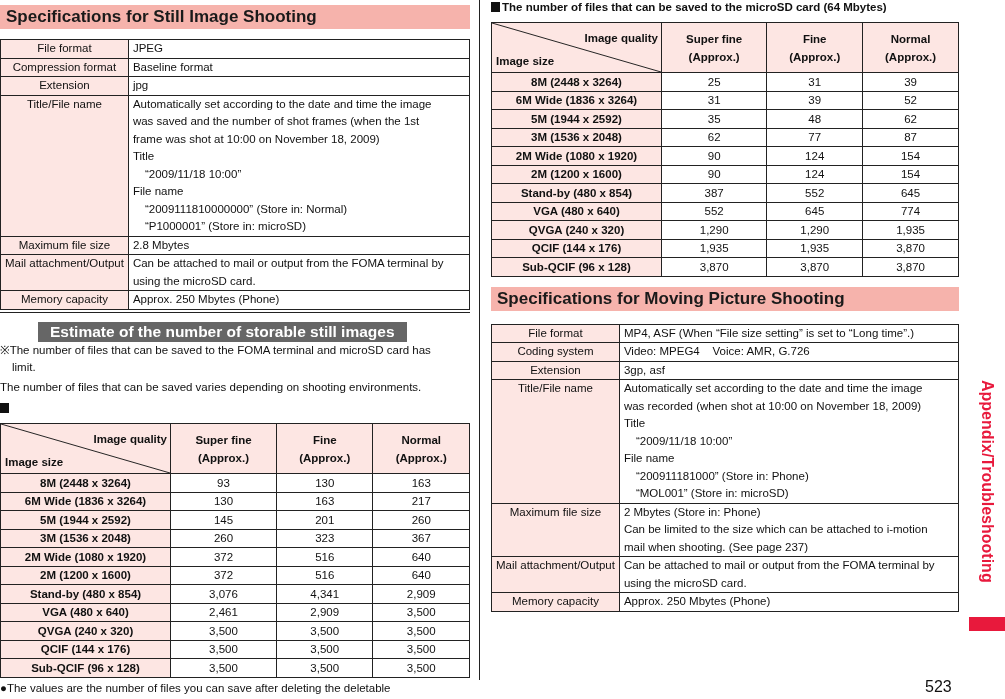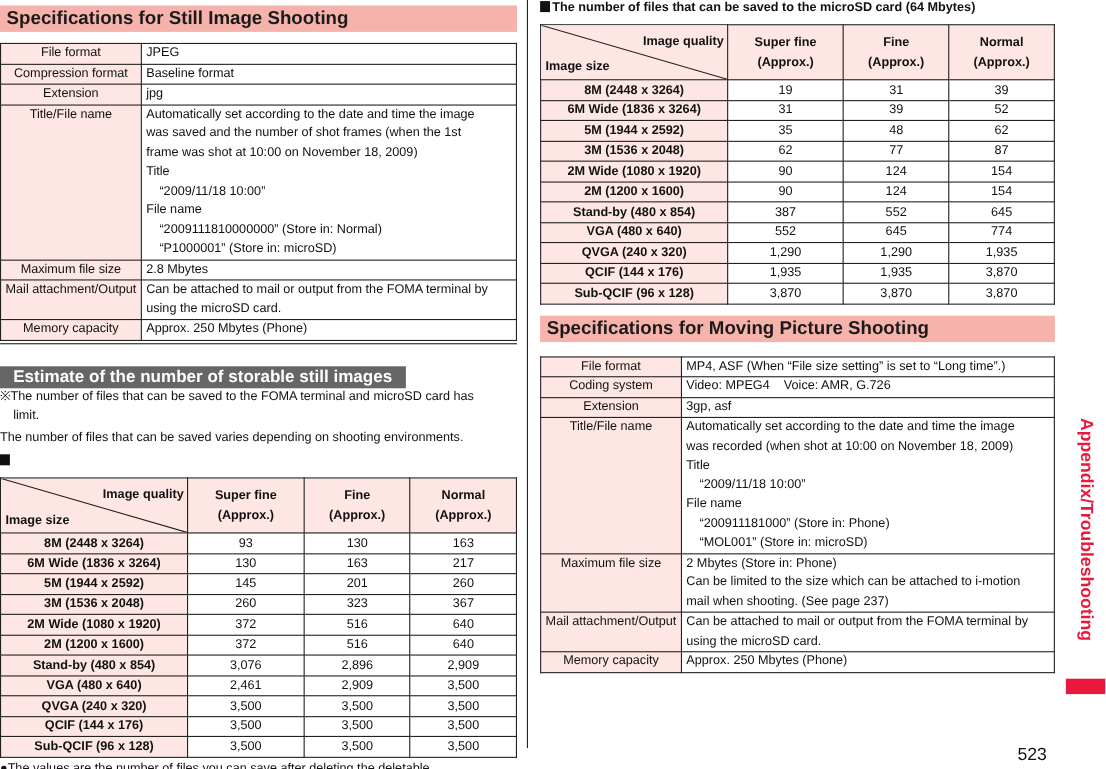--- a/index.html
+++ b/index.html
@@ -96,21 +96,21 @@
     </tr>
     <tr>
       <td class="k">Memory capacity</td>
       <td class="v">Approx. 250 Mbytes (Phone)</td>
     </tr>
   </tbody>
     </table>
 
   <div style="height:1px;background:#222;margin-top:2px;"></div>
 
-  <div style="margin-top:20px;">
+  <div style="margin-top:9px;padding-left:38px;">
     <span class="sub-title">Estimate of the number of storable still images</span>
   </div>
   <div class="para">
     <span style="display:block">※The number of files that can be saved to the FOMA terminal and microSD card has</span>
     <span style="display:block;padding-left:12px">limit.</span>
   </div>
   <div class="para" style="margin-top:2px;">The number of files that can be saved varies depending on shooting environments.</div>
   <div class="bullet-head">
     <span class="sq"></span>
   </div>
@@ -170,21 +170,21 @@
         </tr>
     <tr>
           <td class="size">2M (1200 x 1600)</td>
           <td>372</td>
           <td>516</td>
           <td>640</td>
         </tr>
     <tr>
           <td class="size">Stand-by (480 x 854)</td>
           <td>3,076</td>
-          <td>2,896</td>
+          <td>4,341</td>
           <td>2,909</td>
         </tr>
     <tr>
           <td class="size">VGA (480 x 640)</td>
           <td>2,461</td>
           <td>2,909</td>
           <td>3,500</td>
         </tr>
     <tr>
           <td class="size">QVGA (240 x 320)</td>
@@ -236,21 +236,21 @@
             <span style="display:block">Fine</span>
             <span style="display:block">(Approx.)</span>
           </th>
       <th>
             <span style="display:block">Normal</span>
             <span style="display:block">(Approx.)</span>
           </th>
     </tr>
     <tr>
           <td class="size">8M (2448 x 3264)</td>
-          <td>19</td>
+          <td>25</td>
           <td>31</td>
           <td>39</td>
         </tr>
     <tr>
           <td class="size">6M Wide (1836 x 3264)</td>
           <td>31</td>
           <td>39</td>
           <td>52</td>
         </tr>
     <tr>

